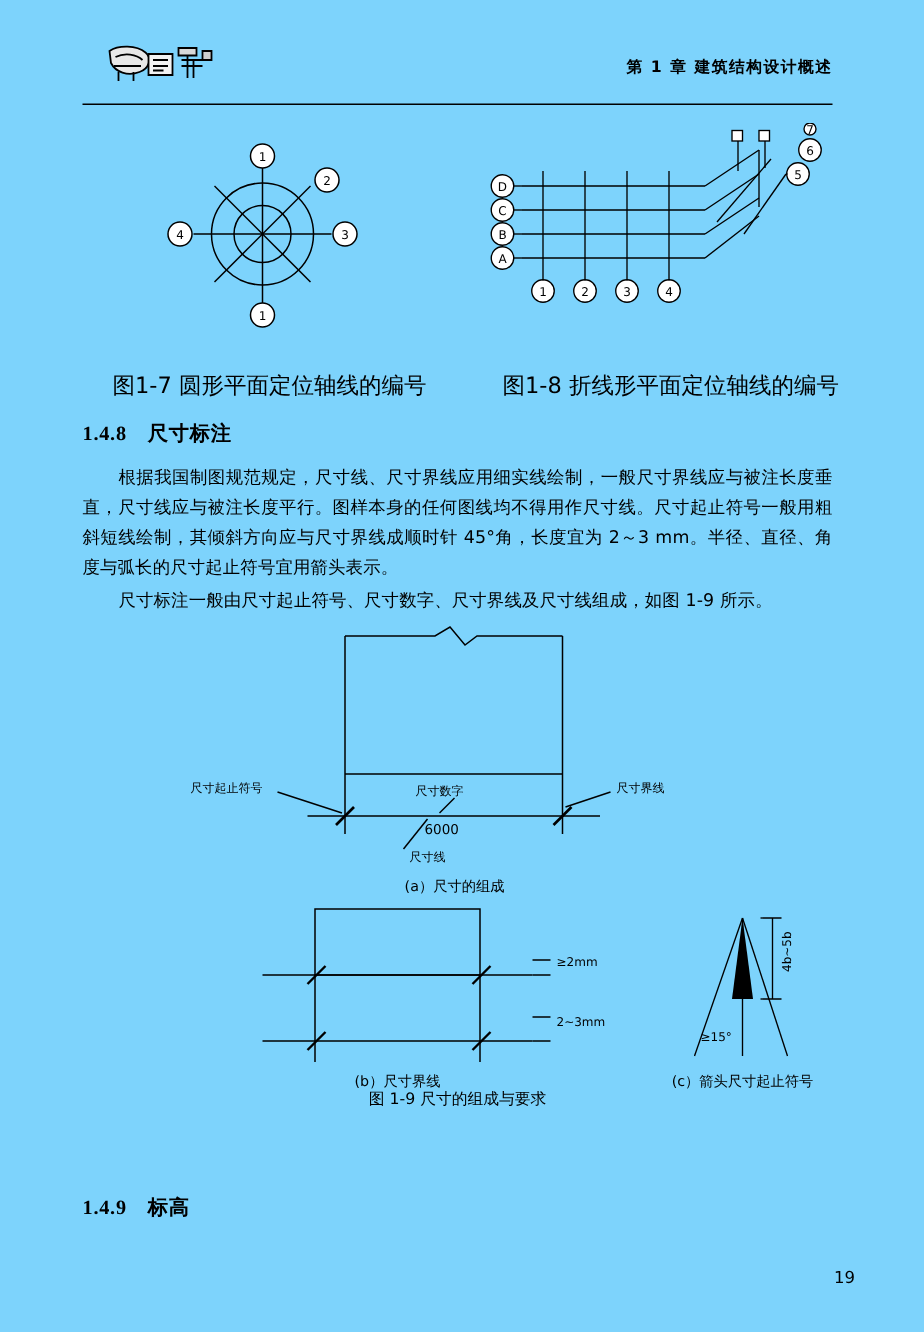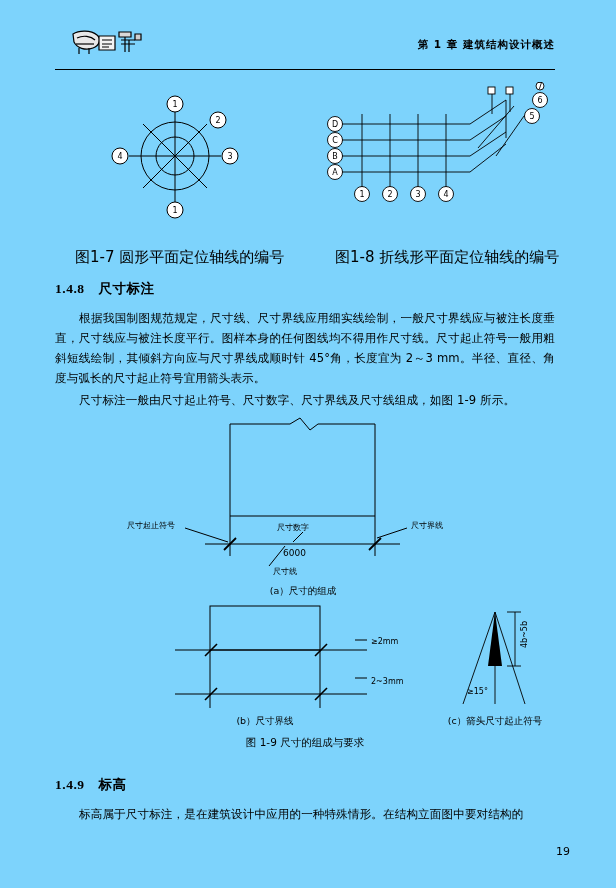--- a/index.html
+++ b/index.html
@@ -332,24 +332,23 @@
           <text x="472" y="232" transform="rotate(-90 472 232)">4b~5b</text>
           <text x="412" y="278">≥15°</text>
         </g>
 
         <g class="tiny" text-anchor="middle">
           <text x="248" y="178" font-size="9.5">(a）尺寸的组成</text>
           <text x="210" y="308" font-size="9.5">(b）尺寸界线</text>
           <text x="440" y="308" font-size="9.5">(c）箭头尺寸起止符号</text>
         </g>
       </svg>
-      <div class="fig9cap" style="position:absolute;left:0;top:318px;width:500px;">图 1-9   尺寸的组成与要求</div>
+      <div class="fig9cap" style="position:absolute;left:0;top:308px;width:500px;">图 1-9   尺寸的组成与要求</div>
     </div>
 
-    <h2 class="sec" style="margin-top:20px;">
+    <h2 class="sec" style="margin-top:40px;">
       <span class="num">1.4.9</span><span>标高</span>
     </h2>
-    <p class="body indent">标高属于尺寸标注，是在建筑设计中应用的一种特殊情形。在结构立面图中要对结构的</p>
 
   </div>
 
   <div class="pagenum" style="right:46px;">19</div>
 </div>
 
 </body></html>

